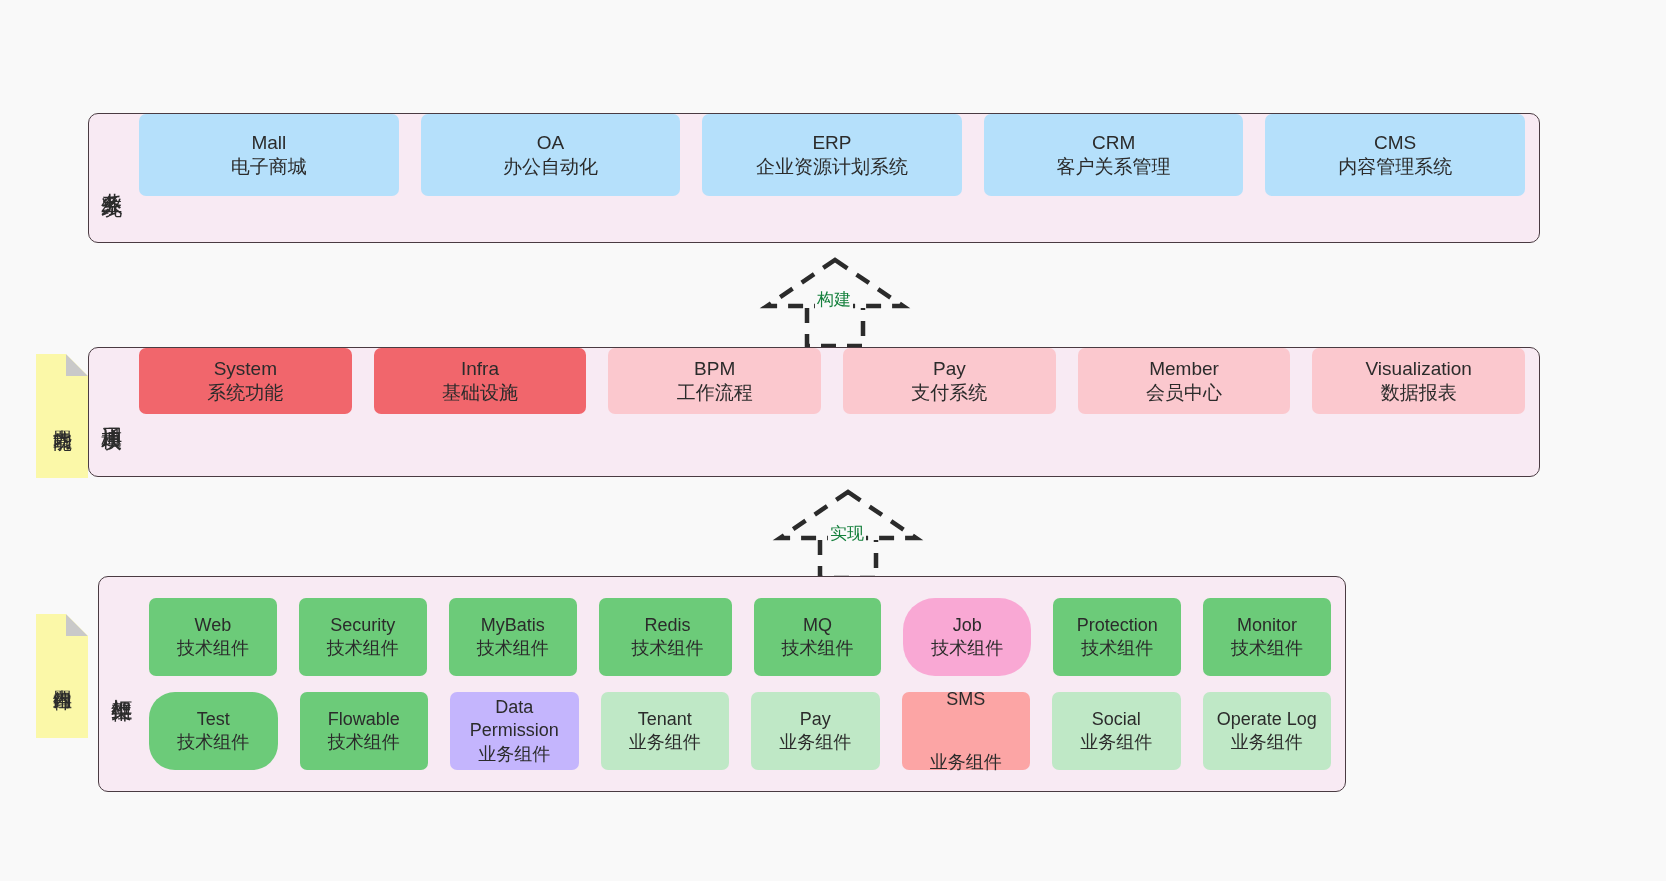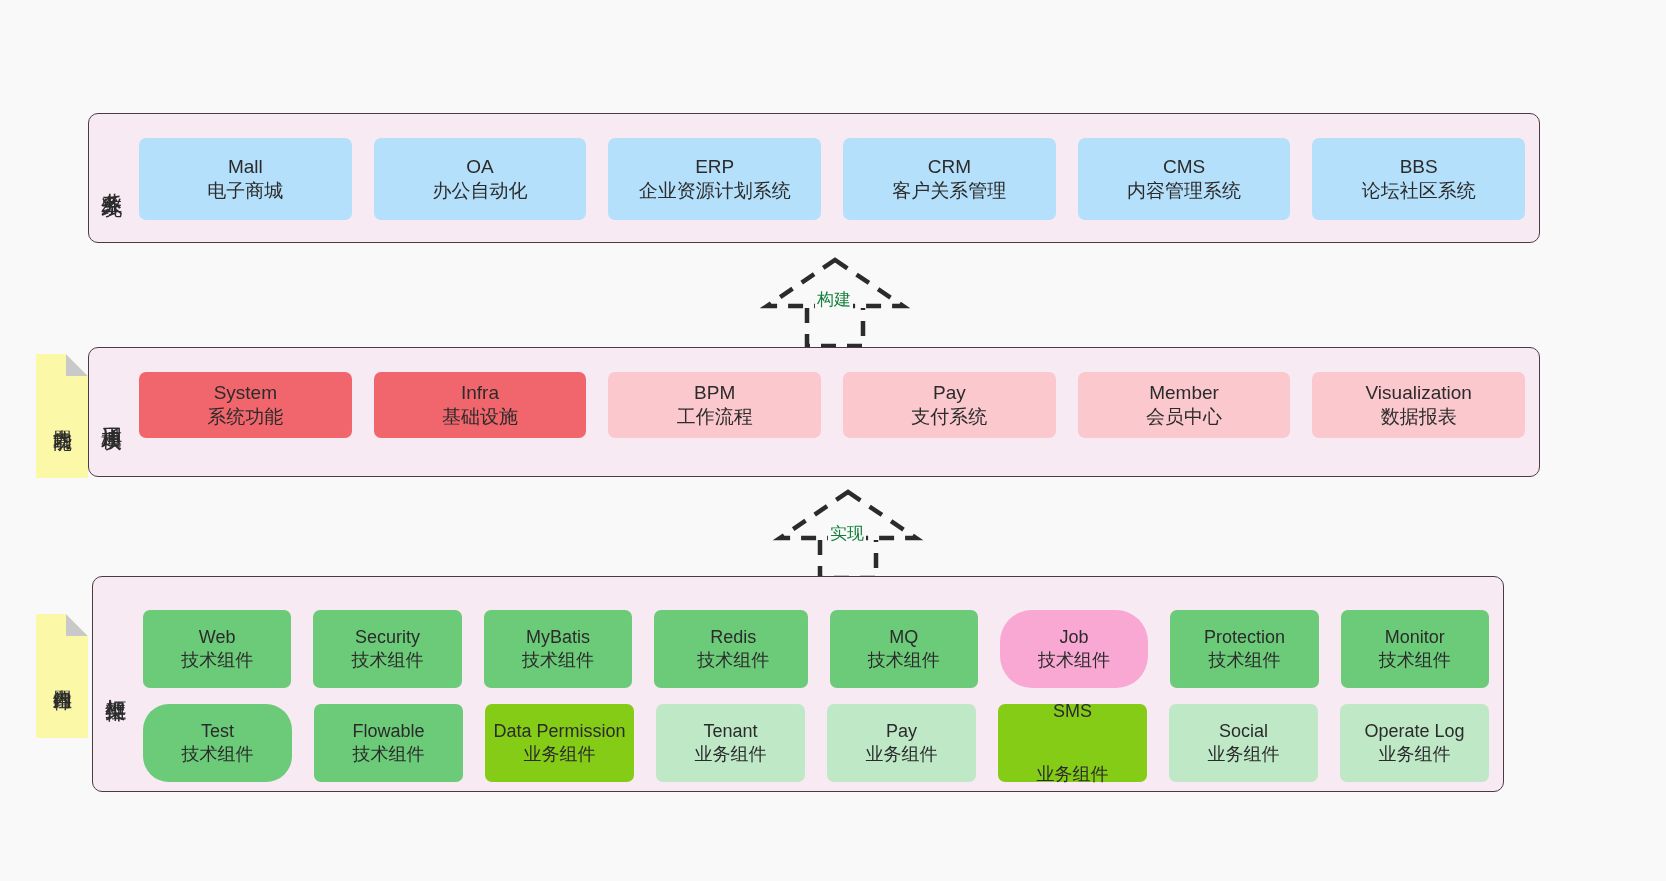--- a/index.html
+++ b/index.html
@@ -43,21 +43,20 @@
   }
 
   
   .cards {
     flex: 1 1 auto;
     display: flex;
     flex-direction: column;
     justify-content: center;
     gap: 16px;
     padding: 0 14px 0 4px;
-    margin-top: 24px;
   }
   .card-row {
     display: flex;
     gap: 22px;
   }
   .card {
     flex: 1 1 0;
     border-radius: 7px;
     display: flex;
     flex-direction: column;
@@ -75,21 +74,21 @@
 
   
   #layer-business { left: 88px; top: 113px; width: 1452px; height: 130px; }
   #layer-business .cards { height: 82px; }
   #layer-business .card-row { height: 82px; }
 
   #layer-common { left: 88px; top: 347px; width: 1452px; height: 130px; }
   #layer-common .cards { height: 66px; }
   #layer-common .card-row { height: 82px; }
 
-  #layer-framework { left: 92px; top: 576px; width: 1412px; height: 216px; }
+  #layer-framework { left: 98px; top: 576px; width: 1248px; height: 216px; }
   #layer-framework .card-row { height: 78px; }
   #layer-framework .card { font-size: 18px; }
 
   
   .note {
     position: absolute;
     background: #fbf8a8;
     box-sizing: border-box;
     display: flex;
     align-items: center;
@@ -150,24 +149,20 @@
           <span class="ln">企业资源计划系统</span>
         </div>
         <div class="card" style="background: rgb(181, 224, 251);">
           <span class="ln">CRM</span>
           <span class="ln">客户关系管理</span>
         </div>
         <div class="card" style="background: rgb(181, 224, 251);">
           <span class="ln">CMS</span>
           <span class="ln">内容管理系统</span>
         </div>
-        <div class="card" style="background: rgb(181, 224, 251);">
-          <span class="ln">BBS</span>
-          <span class="ln">论坛社区系统</span>
-        </div>
       </div>
   </div>
 </div>
 
 <div class="arrow" id="arrow-build">
   <svg width="160" height="90" viewBox="0 0 160 90">
     <path d="M80 2 L148 48 L12 48 Z" fill="none" stroke="#2b2b2b" stroke-width="4.5" stroke-dasharray="15 11" stroke-linecap="butt"></path>
     <path d="M80 48 L80 88 M52 88 L108 88 M52 48 L52 88 M108 48 L108 88" fill="none" stroke="#2b2b2b" stroke-width="4.5" stroke-dasharray="15 11" style="display:none"></path>
     <path d="M52 50 L52 88 L108 88 L108 50" fill="none" stroke="#2b2b2b" stroke-width="4.5" stroke-dasharray="15 11"></path>
   </svg>
@@ -263,33 +258,33 @@
       </div>
     <div class="card-row" id="row-fw-biz">
         <div class="card" style="background: rgb(108, 203, 121); border-radius: 26px;">
           <span class="ln">Test</span>
           <span class="ln">技术组件</span>
         </div>
         <div class="card" style="background: rgb(108, 203, 121);">
           <span class="ln">Flowable</span>
           <span class="ln">技术组件</span>
         </div>
-        <div class="card wrap" style="background: #84cc16;">
+        <div class="card wrap" style="background: #c4b5fd;">
           <span class="ln">Data Permission</span>
           <span class="ln">业务组件</span>
         </div>
         <div class="card" style="background: rgb(191, 232, 198);">
           <span class="ln">Tenant</span>
           <span class="ln">业务组件</span>
         </div>
         <div class="card" style="background: rgb(191, 232, 198);">
           <span class="ln">Pay</span>
           <span class="ln">业务组件</span>
         </div>
-        <div class="card" style="background: #84cc16; gap: 40px;">
+        <div class="card" style="background: #fca5a5; gap: 40px;">
           <span class="ln">SMS</span>
           <span class="ln">业务组件</span>
         </div>
         <div class="card" style="background: rgb(191, 232, 198);">
           <span class="ln">Social</span>
           <span class="ln">业务组件</span>
         </div>
         <div class="card" style="background: rgb(191, 232, 198);">
           <span class="ln">Operate Log</span>
           <span class="ln">业务组件</span>

